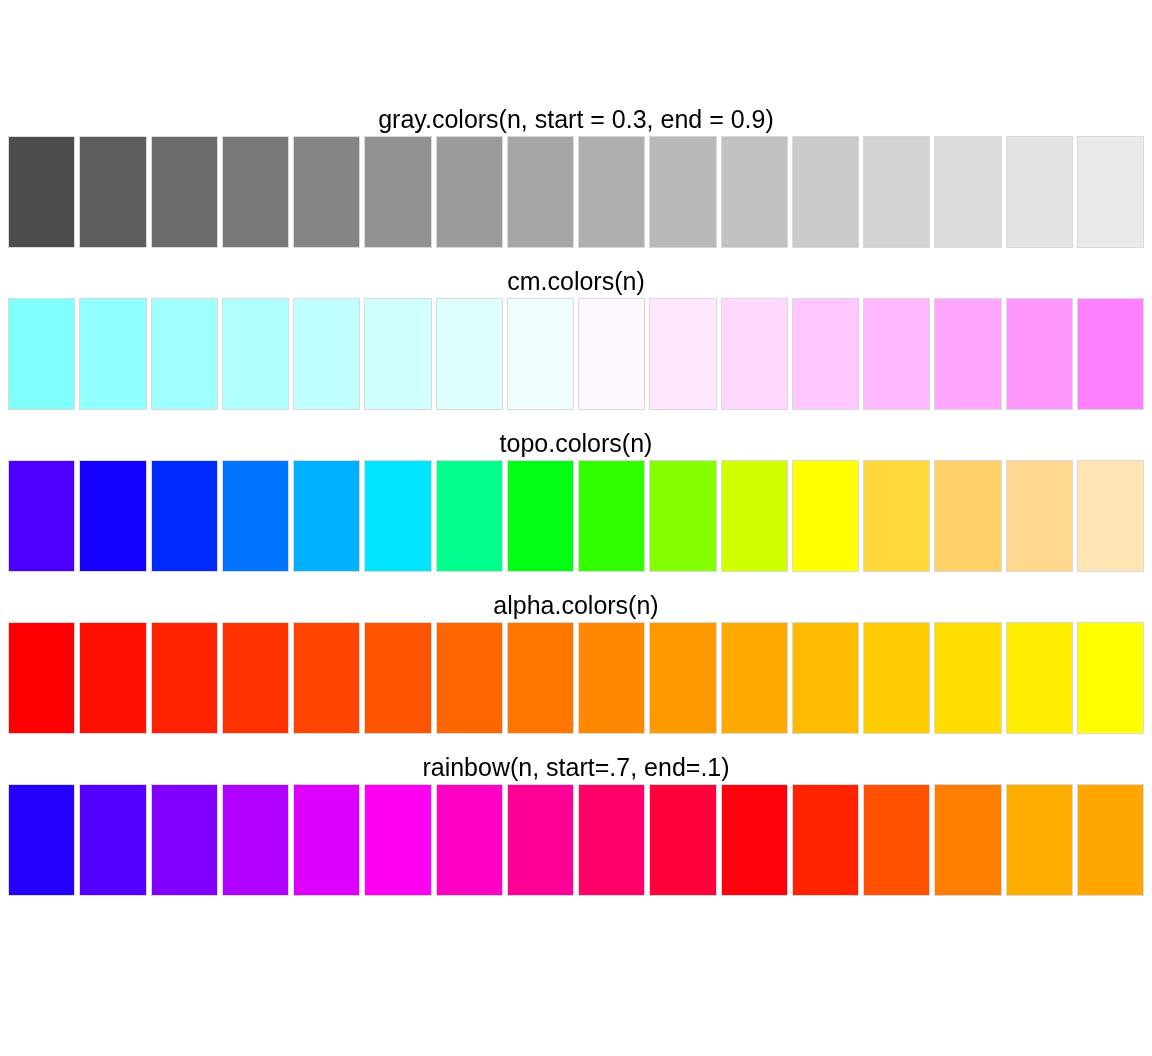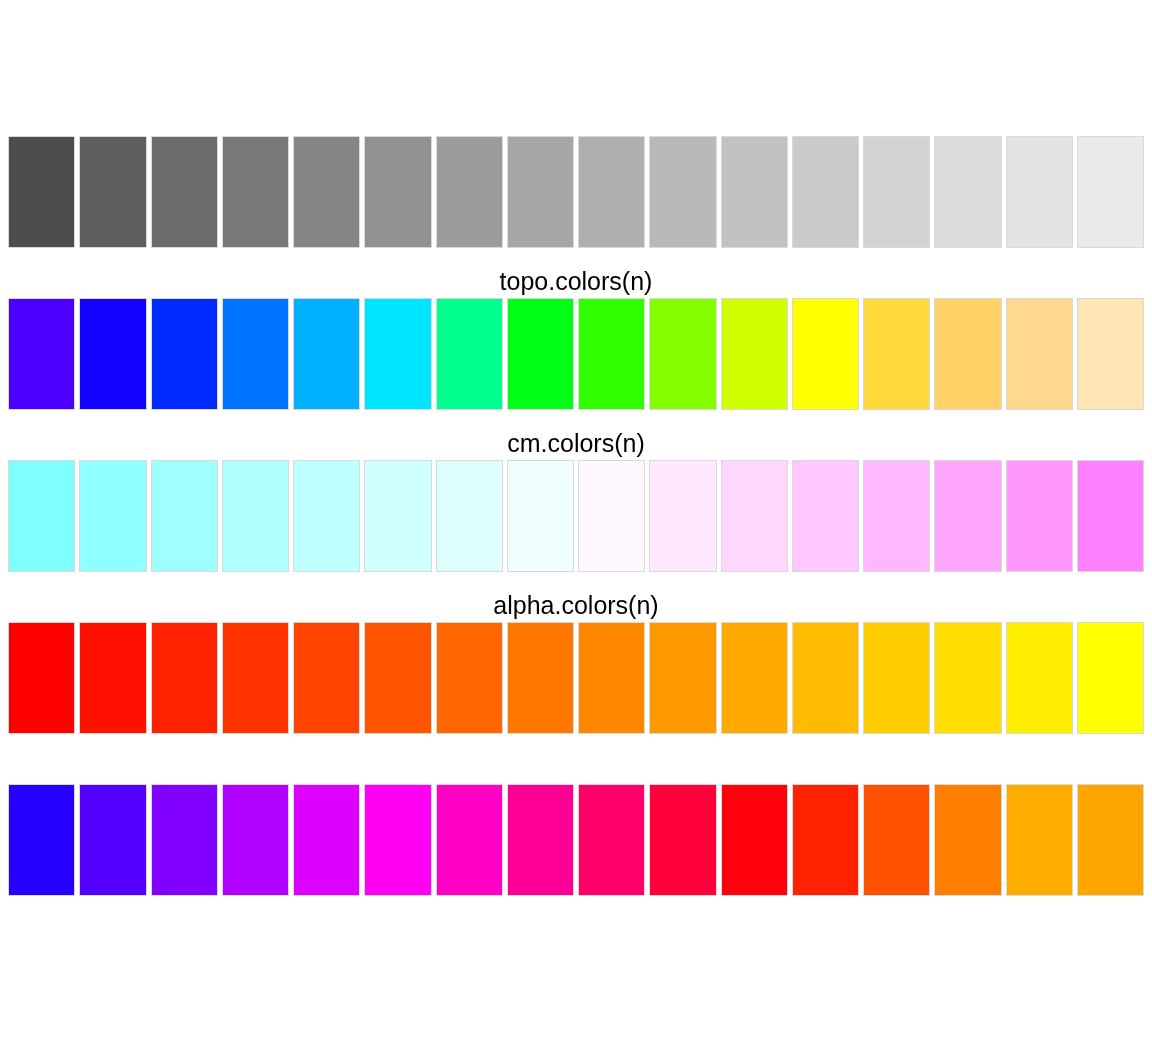--- a/index.html
+++ b/index.html
@@ -70,37 +70,60 @@
 </style>
 </head>
 <body>
 
 <div class="plot">
 
 
   <div class="rows">
 
     <div class="palette-row">
+      <div class="row-label">gray.colors(n, start = 0.3, end = 0.9)</div>
       <div class="swatch-strip">
           <div class="swatch" style="background: rgb(77, 77, 77);"></div>
           <div class="swatch" style="background: rgb(94, 94, 94);"></div>
           <div class="swatch" style="background: rgb(108, 108, 108);"></div>
           <div class="swatch" style="background: rgb(121, 121, 121);"></div>
           <div class="swatch" style="background: rgb(133, 133, 133);"></div>
           <div class="swatch" style="background: rgb(145, 145, 145);"></div>
           <div class="swatch" style="background: rgb(155, 155, 155);"></div>
           <div class="swatch" style="background: rgb(166, 166, 166);"></div>
           <div class="swatch" style="background: rgb(175, 175, 175);"></div>
           <div class="swatch" style="background: rgb(185, 185, 185);"></div>
           <div class="swatch" style="background: rgb(194, 194, 194);"></div>
           <div class="swatch" style="background: rgb(202, 202, 202);"></div>
           <div class="swatch" style="background: rgb(211, 211, 211);"></div>
           <div class="swatch" style="background: rgb(219, 219, 219);"></div>
           <div class="swatch" style="background: rgb(227, 227, 227);"></div>
           <div class="swatch" style="background: rgb(234, 234, 234);"></div>
+        </div>
+    </div>
+
+    <div class="palette-row">
+      <div class="row-label">cm.colors(n)</div>
+      <div class="swatch-strip">
+          <div class="swatch" style="background: rgb(128, 255, 255);"></div>
+          <div class="swatch" style="background: rgb(143, 255, 255);"></div>
+          <div class="swatch" style="background: rgb(159, 255, 255);"></div>
+          <div class="swatch" style="background: rgb(175, 255, 255);"></div>
+          <div class="swatch" style="background: rgb(191, 255, 255);"></div>
+          <div class="swatch" style="background: rgb(207, 255, 255);"></div>
+          <div class="swatch" style="background: rgb(223, 255, 255);"></div>
+          <div class="swatch" style="background: rgb(239, 255, 255);"></div>
+          <div class="swatch" style="background: rgb(255, 247, 255);"></div>
+          <div class="swatch" style="background: rgb(255, 231, 255);"></div>
+          <div class="swatch" style="background: rgb(255, 215, 255);"></div>
+          <div class="swatch" style="background: rgb(255, 199, 255);"></div>
+          <div class="swatch" style="background: rgb(255, 183, 255);"></div>
+          <div class="swatch" style="background: rgb(255, 167, 255);"></div>
+          <div class="swatch" style="background: rgb(255, 151, 255);"></div>
+          <div class="swatch" style="background: rgb(255, 128, 255);"></div>
         </div>
     </div>
 
     <div class="palette-row">
       <div class="row-label">topo.colors(n)</div>
       <div class="swatch-strip">
           <div class="swatch" style="background: rgb(76, 0, 255);"></div>
           <div class="swatch" style="background: rgb(19, 0, 255);"></div>
           <div class="swatch" style="background: rgb(0, 43, 255);"></div>
           <div class="swatch" style="background: rgb(0, 116, 255);"></div>
@@ -109,42 +132,20 @@
           <div class="swatch" style="background: rgb(0, 255, 141);"></div>
           <div class="swatch" style="background: rgb(0, 255, 21);"></div>
           <div class="swatch" style="background: rgb(49, 255, 0);"></div>
           <div class="swatch" style="background: rgb(131, 255, 0);"></div>
           <div class="swatch" style="background: rgb(208, 255, 0);"></div>
           <div class="swatch" style="background: rgb(255, 255, 0);"></div>
           <div class="swatch" style="background: rgb(255, 217, 60);"></div>
           <div class="swatch" style="background: rgb(255, 209, 103);"></div>
           <div class="swatch" style="background: rgb(255, 216, 143);"></div>
           <div class="swatch" style="background: rgb(255, 229, 179);"></div>
-        </div>
-    </div>
-
-    <div class="palette-row">
-      <div class="row-label">cm.colors(n)</div>
-      <div class="swatch-strip">
-          <div class="swatch" style="background: rgb(128, 255, 255);"></div>
-          <div class="swatch" style="background: rgb(143, 255, 255);"></div>
-          <div class="swatch" style="background: rgb(159, 255, 255);"></div>
-          <div class="swatch" style="background: rgb(175, 255, 255);"></div>
-          <div class="swatch" style="background: rgb(191, 255, 255);"></div>
-          <div class="swatch" style="background: rgb(207, 255, 255);"></div>
-          <div class="swatch" style="background: rgb(223, 255, 255);"></div>
-          <div class="swatch" style="background: rgb(239, 255, 255);"></div>
-          <div class="swatch" style="background: rgb(255, 247, 255);"></div>
-          <div class="swatch" style="background: rgb(255, 231, 255);"></div>
-          <div class="swatch" style="background: rgb(255, 215, 255);"></div>
-          <div class="swatch" style="background: rgb(255, 199, 255);"></div>
-          <div class="swatch" style="background: rgb(255, 183, 255);"></div>
-          <div class="swatch" style="background: rgb(255, 167, 255);"></div>
-          <div class="swatch" style="background: rgb(255, 151, 255);"></div>
-          <div class="swatch" style="background: rgb(255, 128, 255);"></div>
         </div>
     </div>
 
 
     <div class="palette-row">
       <div class="row-label">alpha.colors(n)</div>
       <div class="swatch-strip">
           <div class="swatch" style="background: rgb(255, 0, 0);"></div>
           <div class="swatch" style="background: rgb(255, 17, 0);"></div>
           <div class="swatch" style="background: rgb(255, 34, 0);"></div>
@@ -158,20 +159,21 @@
           <div class="swatch" style="background: rgb(255, 170, 0);"></div>
           <div class="swatch" style="background: rgb(255, 187, 0);"></div>
           <div class="swatch" style="background: rgb(255, 204, 0);"></div>
           <div class="swatch" style="background: rgb(255, 221, 0);"></div>
           <div class="swatch" style="background: rgb(255, 238, 0);"></div>
           <div class="swatch" style="background: rgb(255, 255, 0);"></div>
         </div>
     </div>
 
     <div class="palette-row">
+      <div class="row-label">rainbow(n, start=.7, end=.1)</div>
       <div class="swatch-strip">
           <div class="swatch" style="background: rgb(38, 0, 255);"></div>
           <div class="swatch" style="background: rgb(84, 0, 255);"></div>
           <div class="swatch" style="background: rgb(130, 0, 255);"></div>
           <div class="swatch" style="background: rgb(176, 0, 255);"></div>
           <div class="swatch" style="background: rgb(222, 0, 255);"></div>
           <div class="swatch" style="background: rgb(255, 0, 242);"></div>
           <div class="swatch" style="background: rgb(255, 0, 196);"></div>
           <div class="swatch" style="background: rgb(255, 0, 150);"></div>
           <div class="swatch" style="background: rgb(255, 0, 104);"></div>

